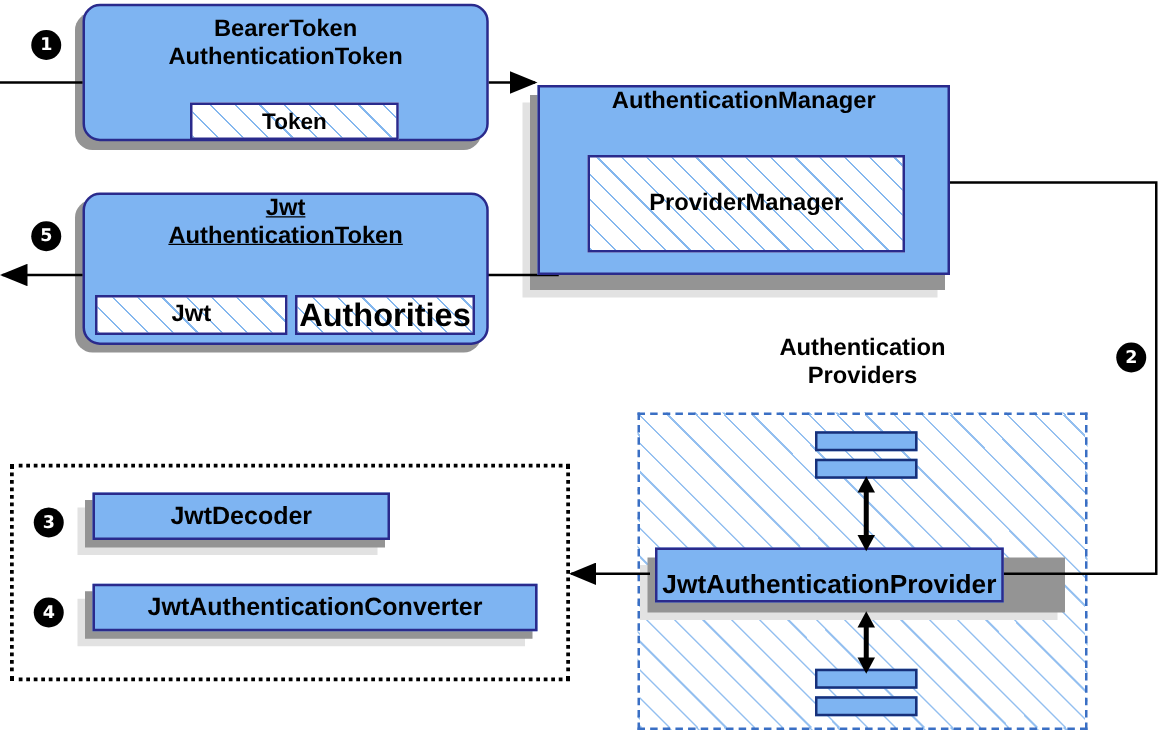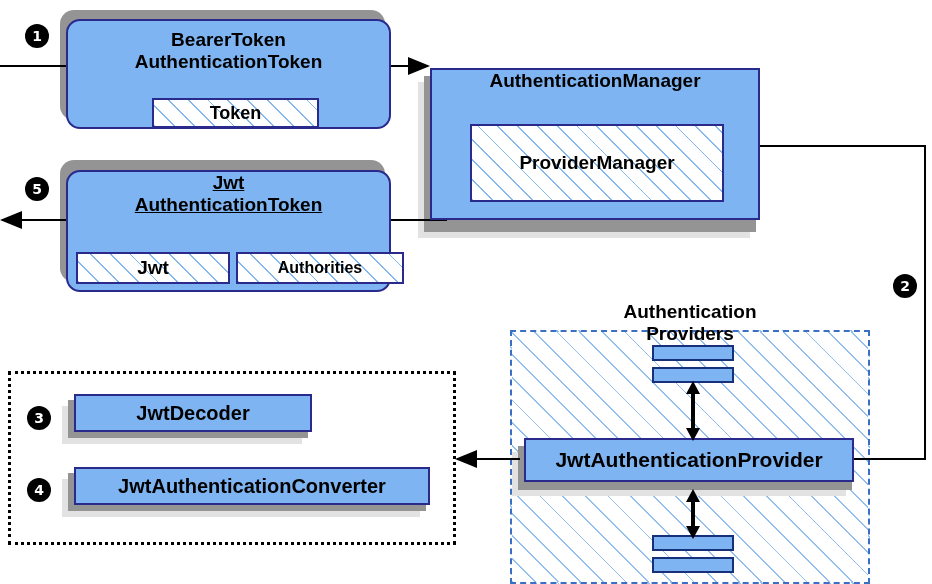--- a/index.html
+++ b/index.html
@@ -16,21 +16,21 @@
   
   .bluebox{
     background:#7EB4F2;
     border:2px solid #2A2A8C;
     display:flex;flex-direction:column;align-items:center;
     justify-content:flex-start;
     font-weight:bold;
     text-align:center;
     z-index:6;
   }
-  .bluebox.round{border-radius:14px;margin-top:16px;}
+  .bluebox.round{border-radius:14px;}
 
   
   .shadow-dark{background:#949494;z-index:3;}
   .shadow-light{background:#E2E2E2;z-index:2;}
   .shadow-dark.round{border-radius:14px;}
 
   
   .hatchbox{
     border:2px solid #2A2A8C;
     background-color:#FFFFFF;
@@ -73,21 +73,20 @@
     line-height:1;
     z-index:20;
     font-family:"DejaVu Sans",sans-serif;
     box-shadow:0 0 0 1px #000;
   }
 
   
   .plain-label{
     font-weight:bold;text-align:center;z-index:10;color:#000;
     line-height:1.15;
-    margin-top:33px;
   }
 
   
   #wires{position:absolute;left:0;top:0;width:932px;height:584px;z-index:15;pointer-events:none;}
   #wires-back{position:absolute;left:0;top:0;width:932px;height:584px;z-index:4;pointer-events:none;}
 
   .title-2l{white-space:pre-line;}
 </style>
 </head>
 <body>
@@ -143,34 +142,34 @@
       <span>ProviderManager</span>
     </div>
   </div>
 
   <div class="abs bluebox round" style="left:66px;top:154px;width:325px;height:122px;font-size:19px;padding-top:0;text-decoration:underline;">
     <div class="title-2l">Jwt
 AuthenticationToken</div>
     <div class="abs hatchbox" style="left:8px;top:80px;width:154px;height:32px;font-size:19px;">
       <span>Jwt</span>
     </div>
-    <div class="abs hatchbox" style="left:168px;top:80px;width:168px;height:32px;font-size:16px;">
+    <div class="abs hatchbox" style="left:168px;top:80px;width:144px;height:32px;font-size:26px;">
       <span>Authorities</span>
     </div>
   </div>
 
   <div class="abs plain-label title-2l" style="left:570px;top:268px;width:240px;font-size:19px;">Authentication
 Providers</div>
 
   <div class="abs minibar" style="left:652px;top:345px;width:82px;height:16px;"></div>
   <div class="abs minibar" style="left:652px;top:367px;width:82px;height:16px;"></div>
   <div class="abs minibar" style="left:652px;top:535px;width:82px;height:16px;"></div>
   <div class="abs minibar" style="left:652px;top:557px;width:82px;height:16px;"></div>
 
-  <div class="abs bluebox" style="left:524px;top:438px;width:330px;height:44px;font-size:21px;justify-content:center;padding-top:0;">
+  <div class="abs bluebox" style="left:524px;top:438px;width:279px;height:44px;font-size:21px;justify-content:flex-end;padding-top:0;">
     <div>JwtAuthenticationProvider</div>
   </div>
 
   <div class="abs bluebox" style="left:74px;top:467px;width:356px;height:38px;font-size:20px;justify-content:center;padding-top:0;">
     <div>JwtAuthenticationConverter</div>
   </div>
 
   <div class="abs bluebox" style="left:74px;top:394px;width:238px;height:38px;font-size:20px;justify-content:center;padding-top:0;">
     <div>JwtDecoder</div>
   </div>

